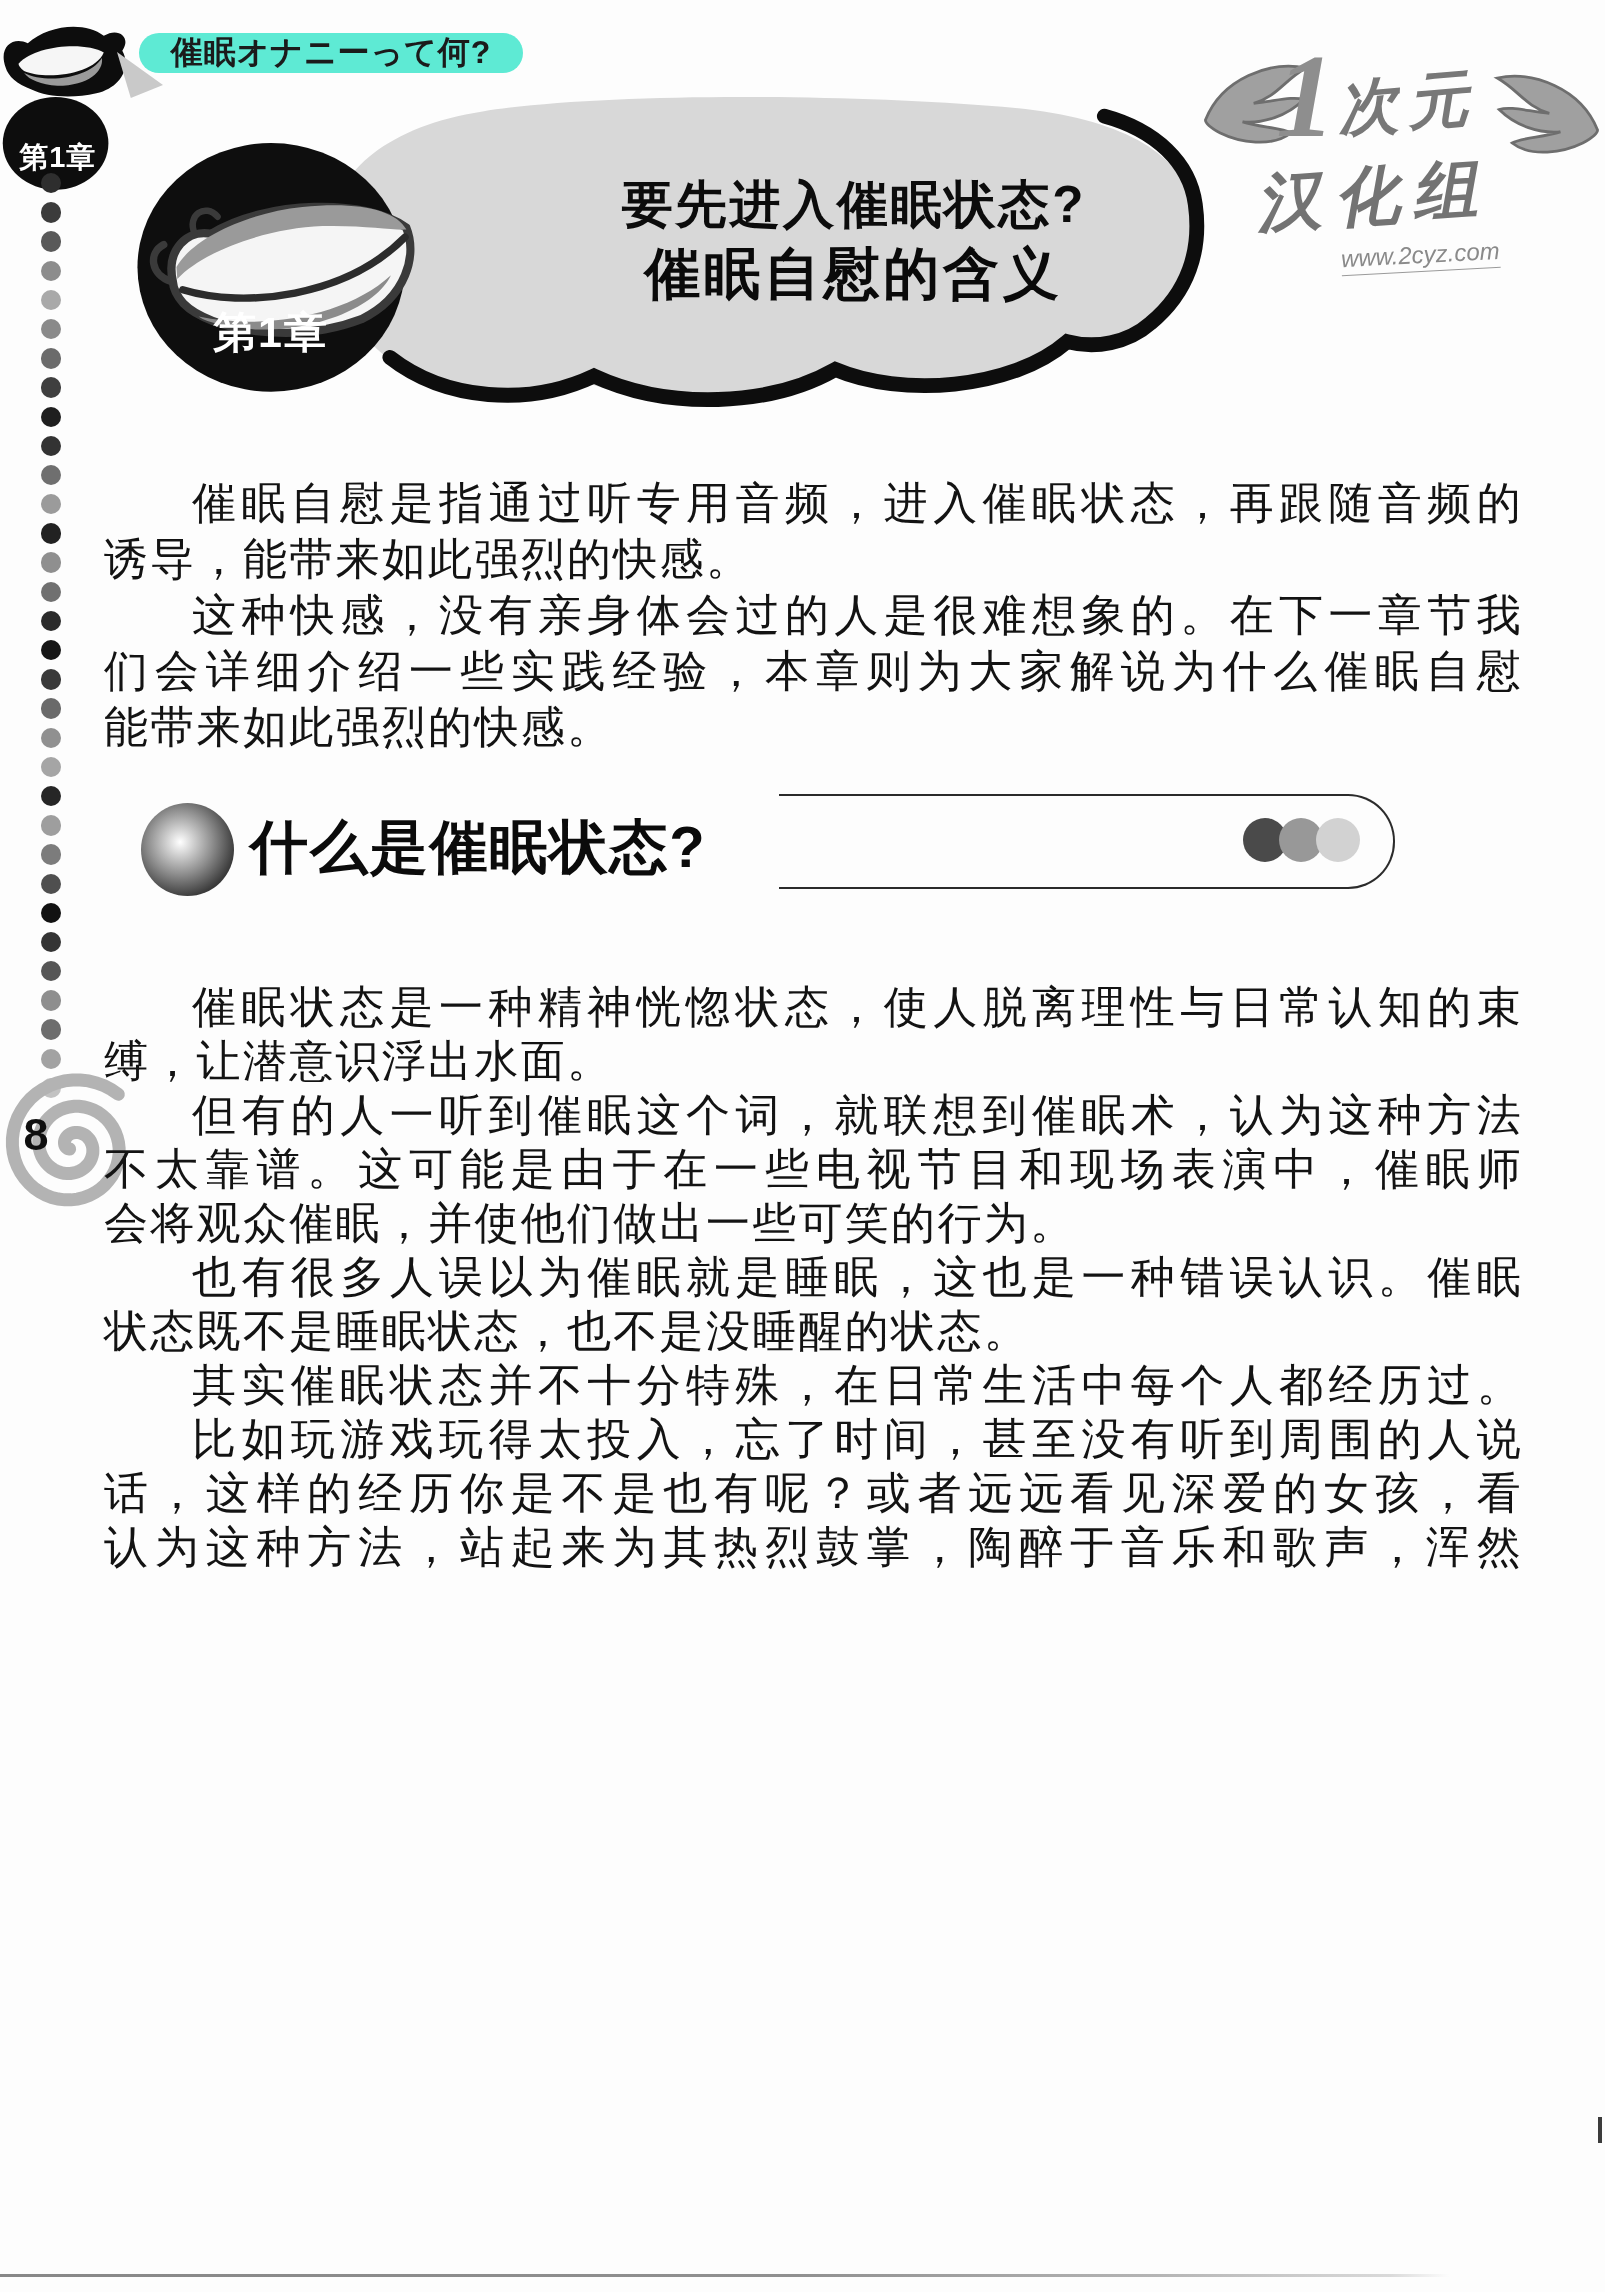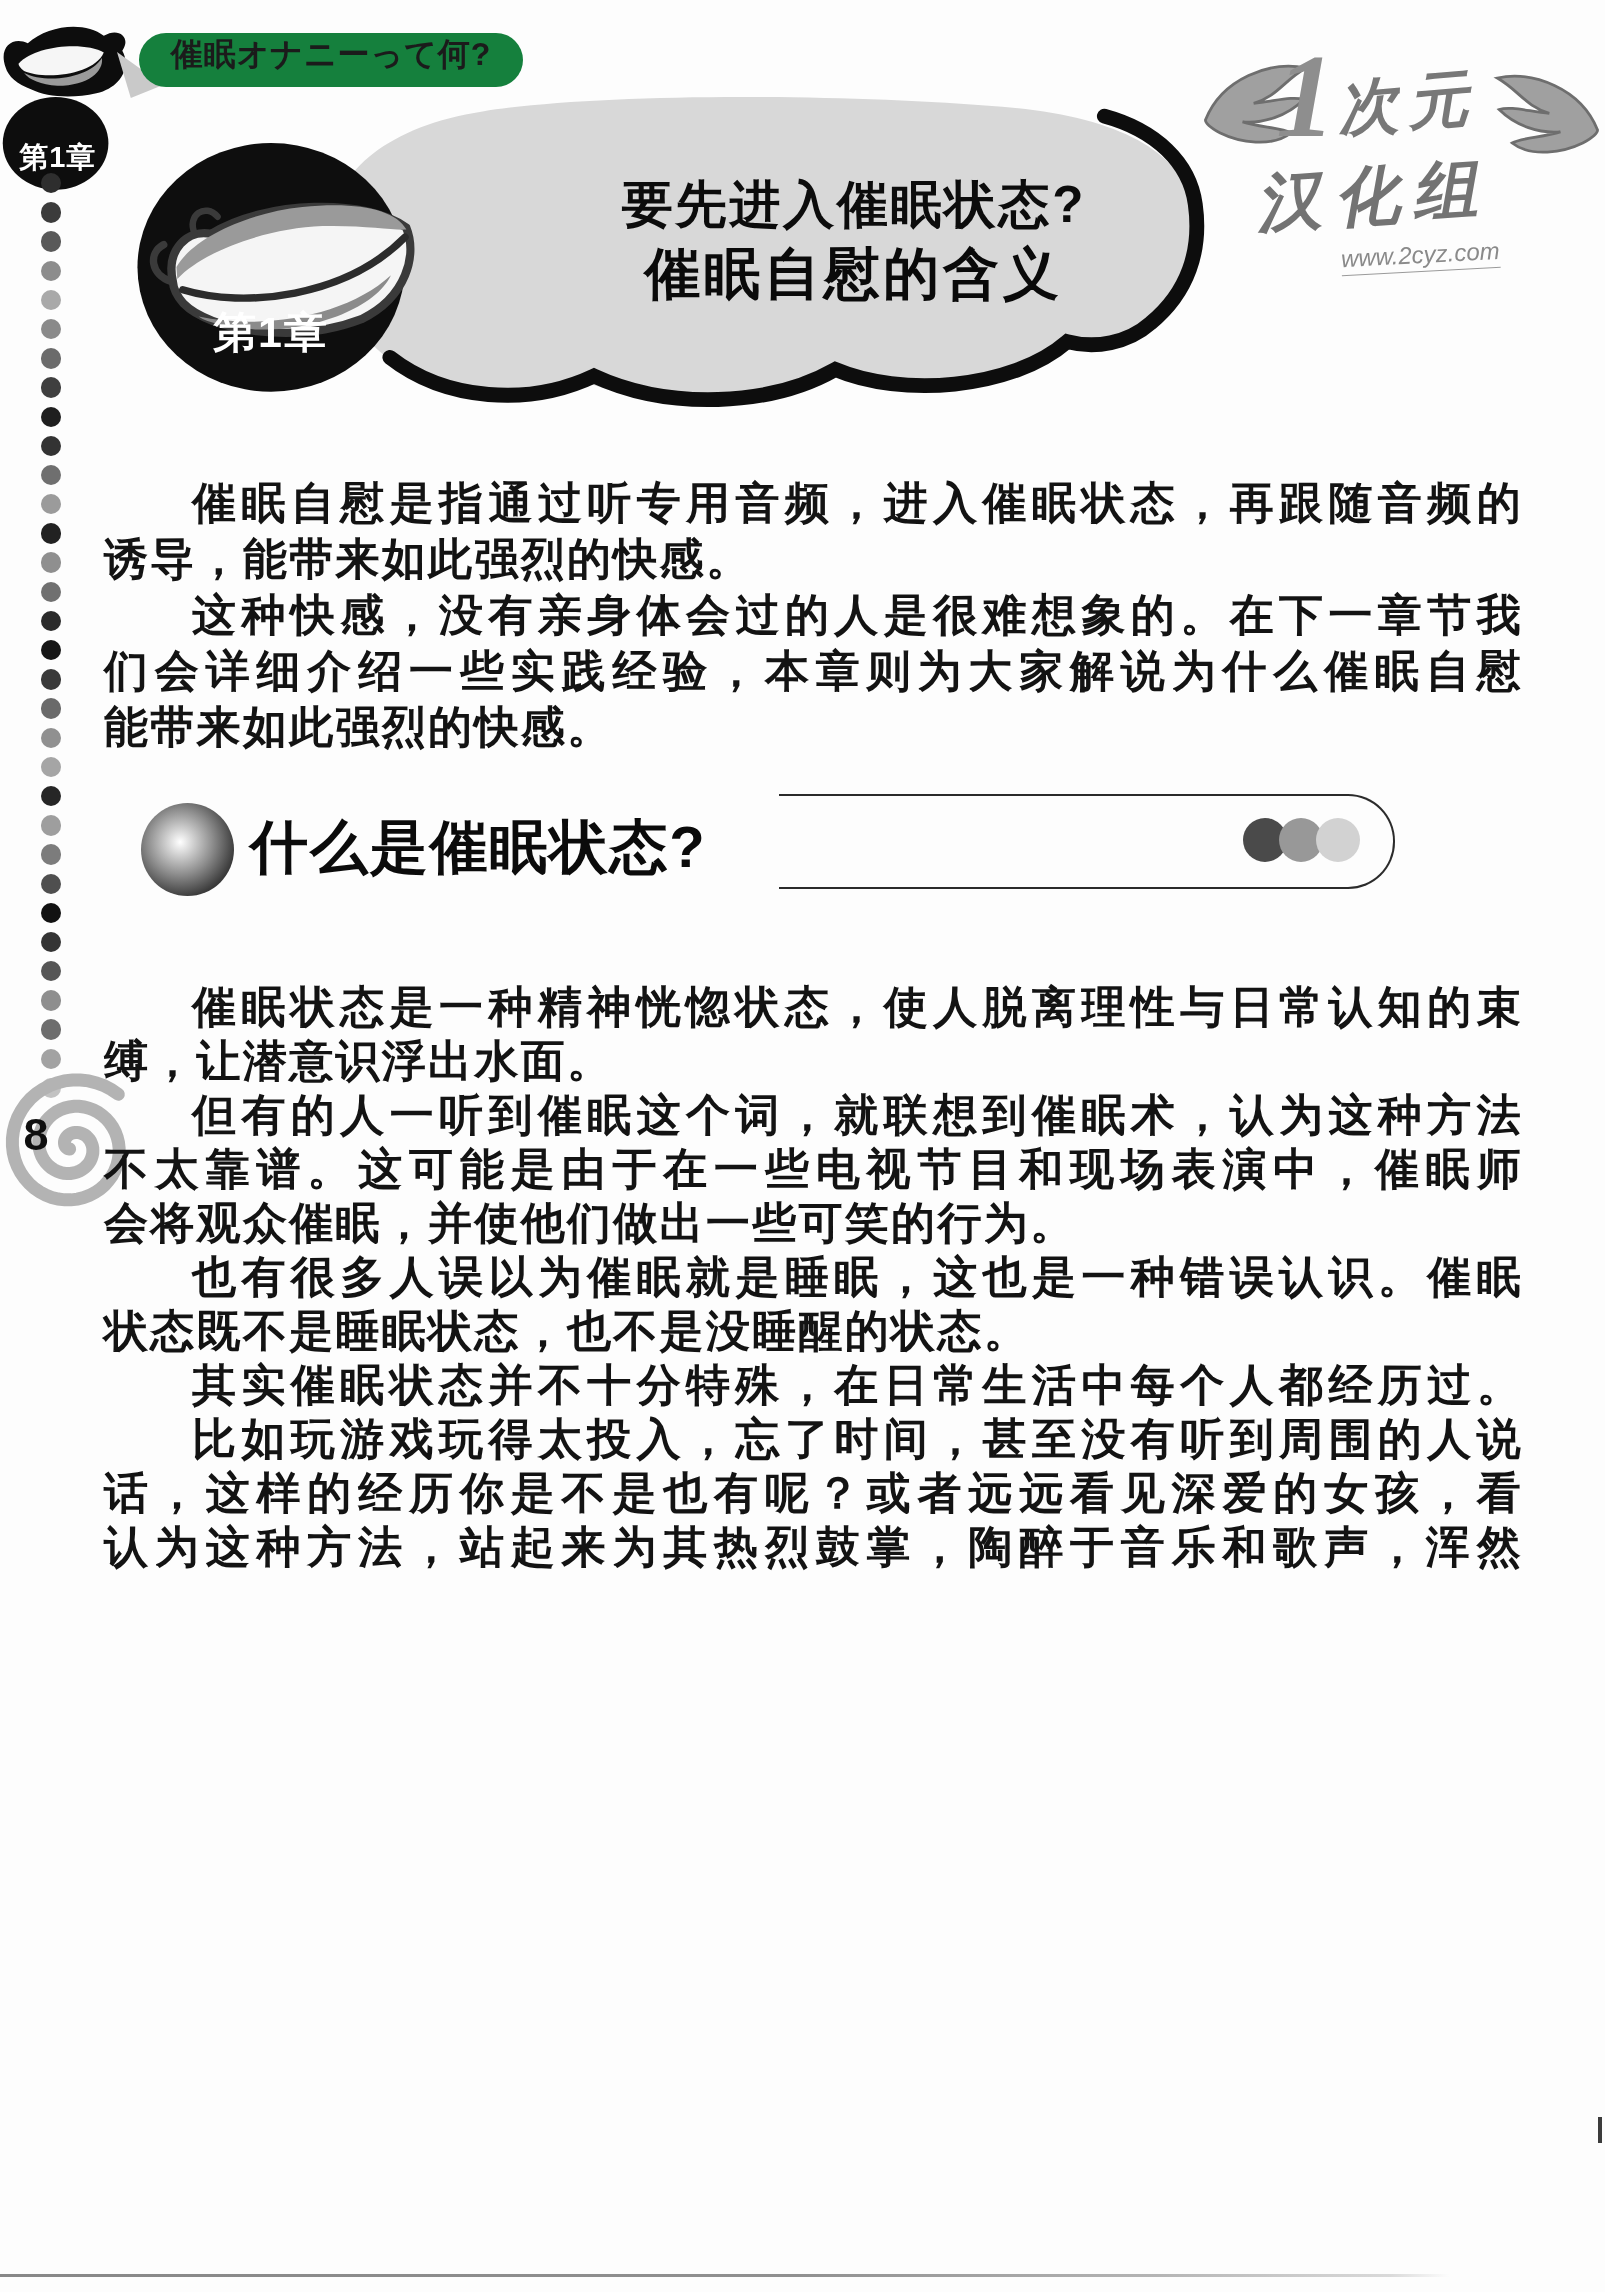--- a/index.html
+++ b/index.html
@@ -13,22 +13,22 @@
   .corner-tab .chapter-label{
     position:absolute;left:3.7px;top:119px;width:108px;text-align:center;
     color:#fff;font-size:29px;font-weight:bold;letter-spacing:0.9px;
   }
   .pointer-tri{
     position:absolute;left:117px;top:52px;width:46px;height:46px;
     background:#c9c9c9;clip-path:polygon(0 0,100% 72%,30% 100%);
   }
   
   .header-pill{
-    position:absolute;left:139px;top:33px;width:384px;height:54px;border-radius:28px;
-    background:#15803d;display:flex;align-items:flex-start;justify-content:center;
+    position:absolute;left:139px;top:33px;width:384px;height:40px;border-radius:28px;
+    background:#5eead4;display:flex;align-items:center;justify-content:center;
   }
   .header-pill span{font-size:32px;font-weight:bold;color:#1b1b1b;letter-spacing:0.9px;}
   
   .watermark{position:absolute;left:1187px;top:20.4px;width:427px;height:297px;color:#7d7d7d;}
   .wm-one{position:absolute;left:89px;top:7.4px;font-family:"Liberation Serif","DejaVu Serif",serif;
     font-size:119px;font-weight:bold;font-style:italic;color:#8e8e8e;}
   .wm-ciyuan{position:absolute;left:150px;top:43px;font-size:61px;font-style:italic;font-weight:bold;
     color:#787878;transform:rotate(-5deg);letter-spacing:9.3px;}
   .wm-hanhua{position:absolute;left:69px;top:132px;font-size:65px;font-style:italic;font-weight:bold;
     color:#737373;transform:rotate(-4deg);letter-spacing:13px;}
@@ -71,21 +71,21 @@
   }
   .pill-circles{position:absolute;left:471px;top:22px;display:flex;}
   .pill-circle{width:44px;height:44px;border-radius:50%;margin-left:-7.4px;}
   
   .text-block{position:absolute;left:104px;width:1419px;}
   #intro-block{top:475px;}
   #section-block{top:980px;}
   #intro-block .text-line{line-height:56px;}
   #section-block .text-line{line-height:54px;}
   .text-line{
-    font-size:44px;font-weight:700;color:#131313;letter-spacing:2.3px;
+    font-size:44px;font-weight:400;color:#131313;letter-spacing:2.3px;
     white-space:nowrap;
   }
   .text-line.indent{text-indent:2em;}
   .text-line.fill{white-space:normal;text-align:justify;text-align-last:justify;}
   
   .bottom-line{
     position:absolute;left:0;top:2274px;width:1449px;height:2.8px;
     background:linear-gradient(90deg,#888 0%,#909090 55%,#b5b5b5 80%,#dadada 96%,transparent 100%);
   }
   .edge-tick{position:absolute;left:1598px;top:2117px;width:3.7px;height:26px;background:#3c3c3c;}

